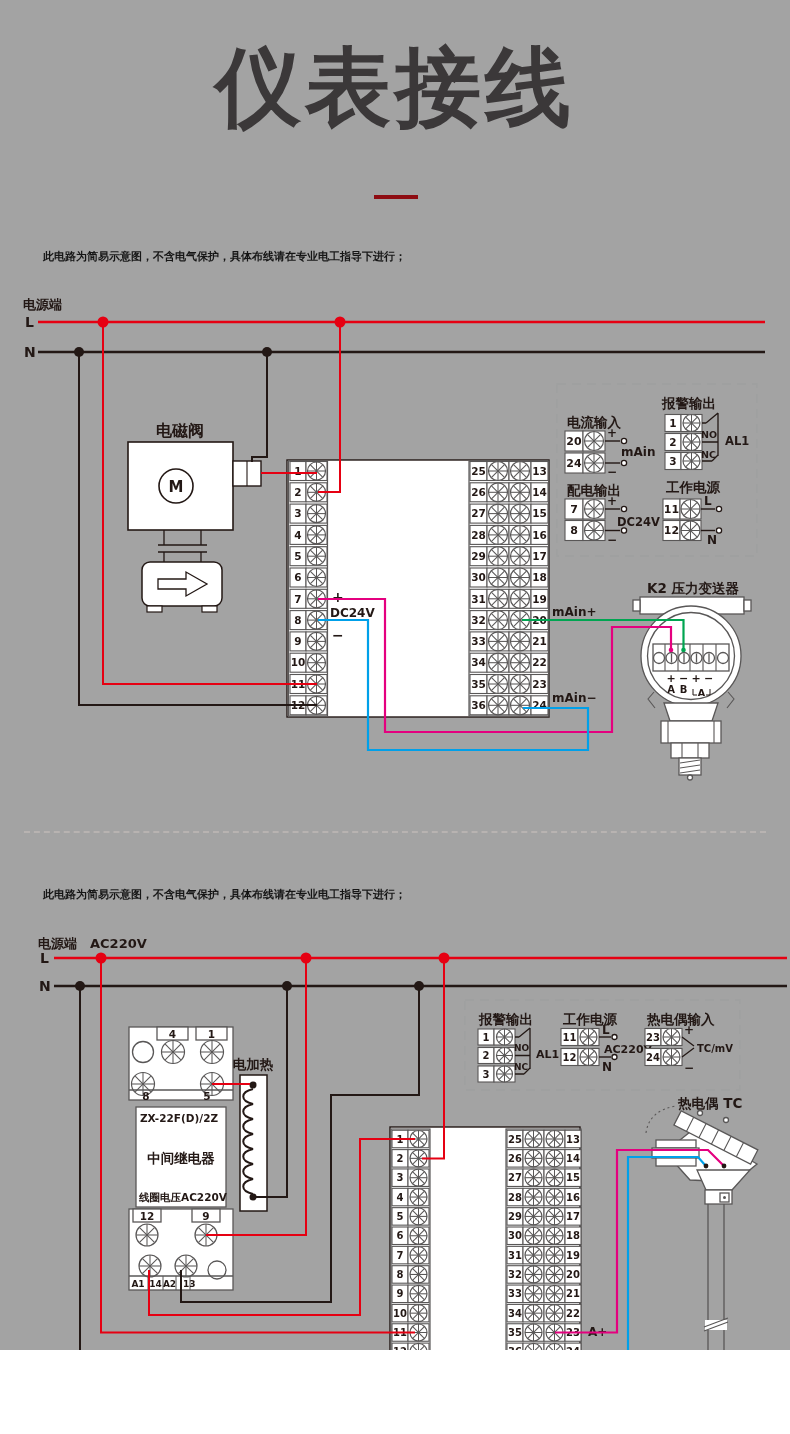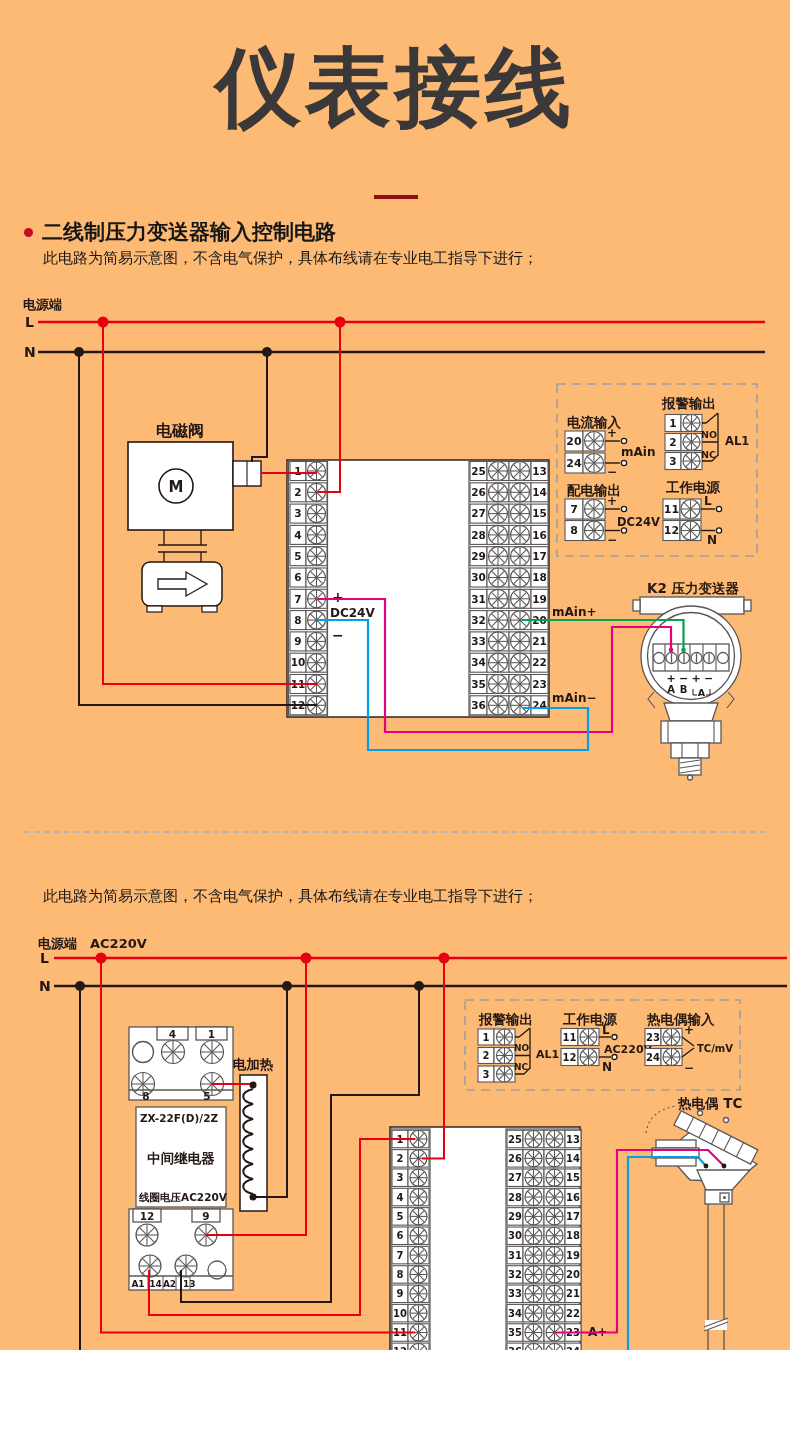--- a/index.html
+++ b/index.html
@@ -1,40 +1,36 @@
 <!DOCTYPE html>
 <html><head>
 <meta charset="utf-8">
 <style>
   html,body{margin:0;padding:0;background:#fff}
-  .page{position:relative;width:790px;height:1350px;background:#fdba74;overflow:hidden;
+  .page{position:relative;width:790px;height:1350px;background:#a3a3a3;overflow:hidden;
         font-family:"DejaVu Sans","Liberation Sans",sans-serif;color:#231815}
   .title{position:absolute;top:30px;left:0;width:100%;text-align:center;margin:0;
          font-size:86px;font-weight:900;color:#3b3839;letter-spacing:4px}
   .title-underline{position:absolute;top:195px;left:374px;width:44px;height:4px;background:#8e0c12}
   .sec-row{position:absolute;left:24px;display:flex;align-items:center;gap:9px}
   .bullet{width:9px;height:9px;border-radius:50%;background:#c30d23;flex:0 0 auto}
   .sec-h{font-size:21px;font-weight:bold;color:#161616}
-  .sec-note{position:absolute;left:43px;font-size:15px;font-weight:normal;color:#161616}
+  .sec-note{position:absolute;left:43px;font-size:11px;font-weight:bold;color:#161616}
   .divider{position:absolute;top:831px;left:24px;width:742px;border-top:2px dashed #b8b3b1}
   svg.diag{position:absolute;left:0;width:790px}
   svg text{font-family:"DejaVu Sans","Liberation Sans",sans-serif;fill:#231815}
 </style>
 </head>
 <body>
 
 <div class="page">
 
   <h1 class="title">仪表接线</h1>
   <div class="title-underline"></div>
 
-  <div class="sec-row" style="top:218px">
-    <span class="bullet"></span>
-    <span class="sec-h">二线制压力变送器输入控制电路</span>
-  </div>
   <div class="sec-note" style="top:249px">此电路为简易示意图，不含电气保护，具体布线请在专业电工指导下进行；</div>
 
   <svg class="diag" style="top:285px;height:530px" viewBox="0 285 790 530">
 
     <text x="23" y="309" font-size="13" font-weight="bold">电源端</text>
     <text x="25" y="327" font-size="14" font-weight="bold" fill="#e60012">L</text>
     <text x="24" y="357" font-size="14" font-weight="bold">N</text>
     <line x1="38" y1="322" x2="765" y2="322" stroke="#e60012" stroke-width="2.6"></line>
     <line x1="38" y1="352" x2="765" y2="352" stroke="#231815" stroke-width="2.6"></line>
 

